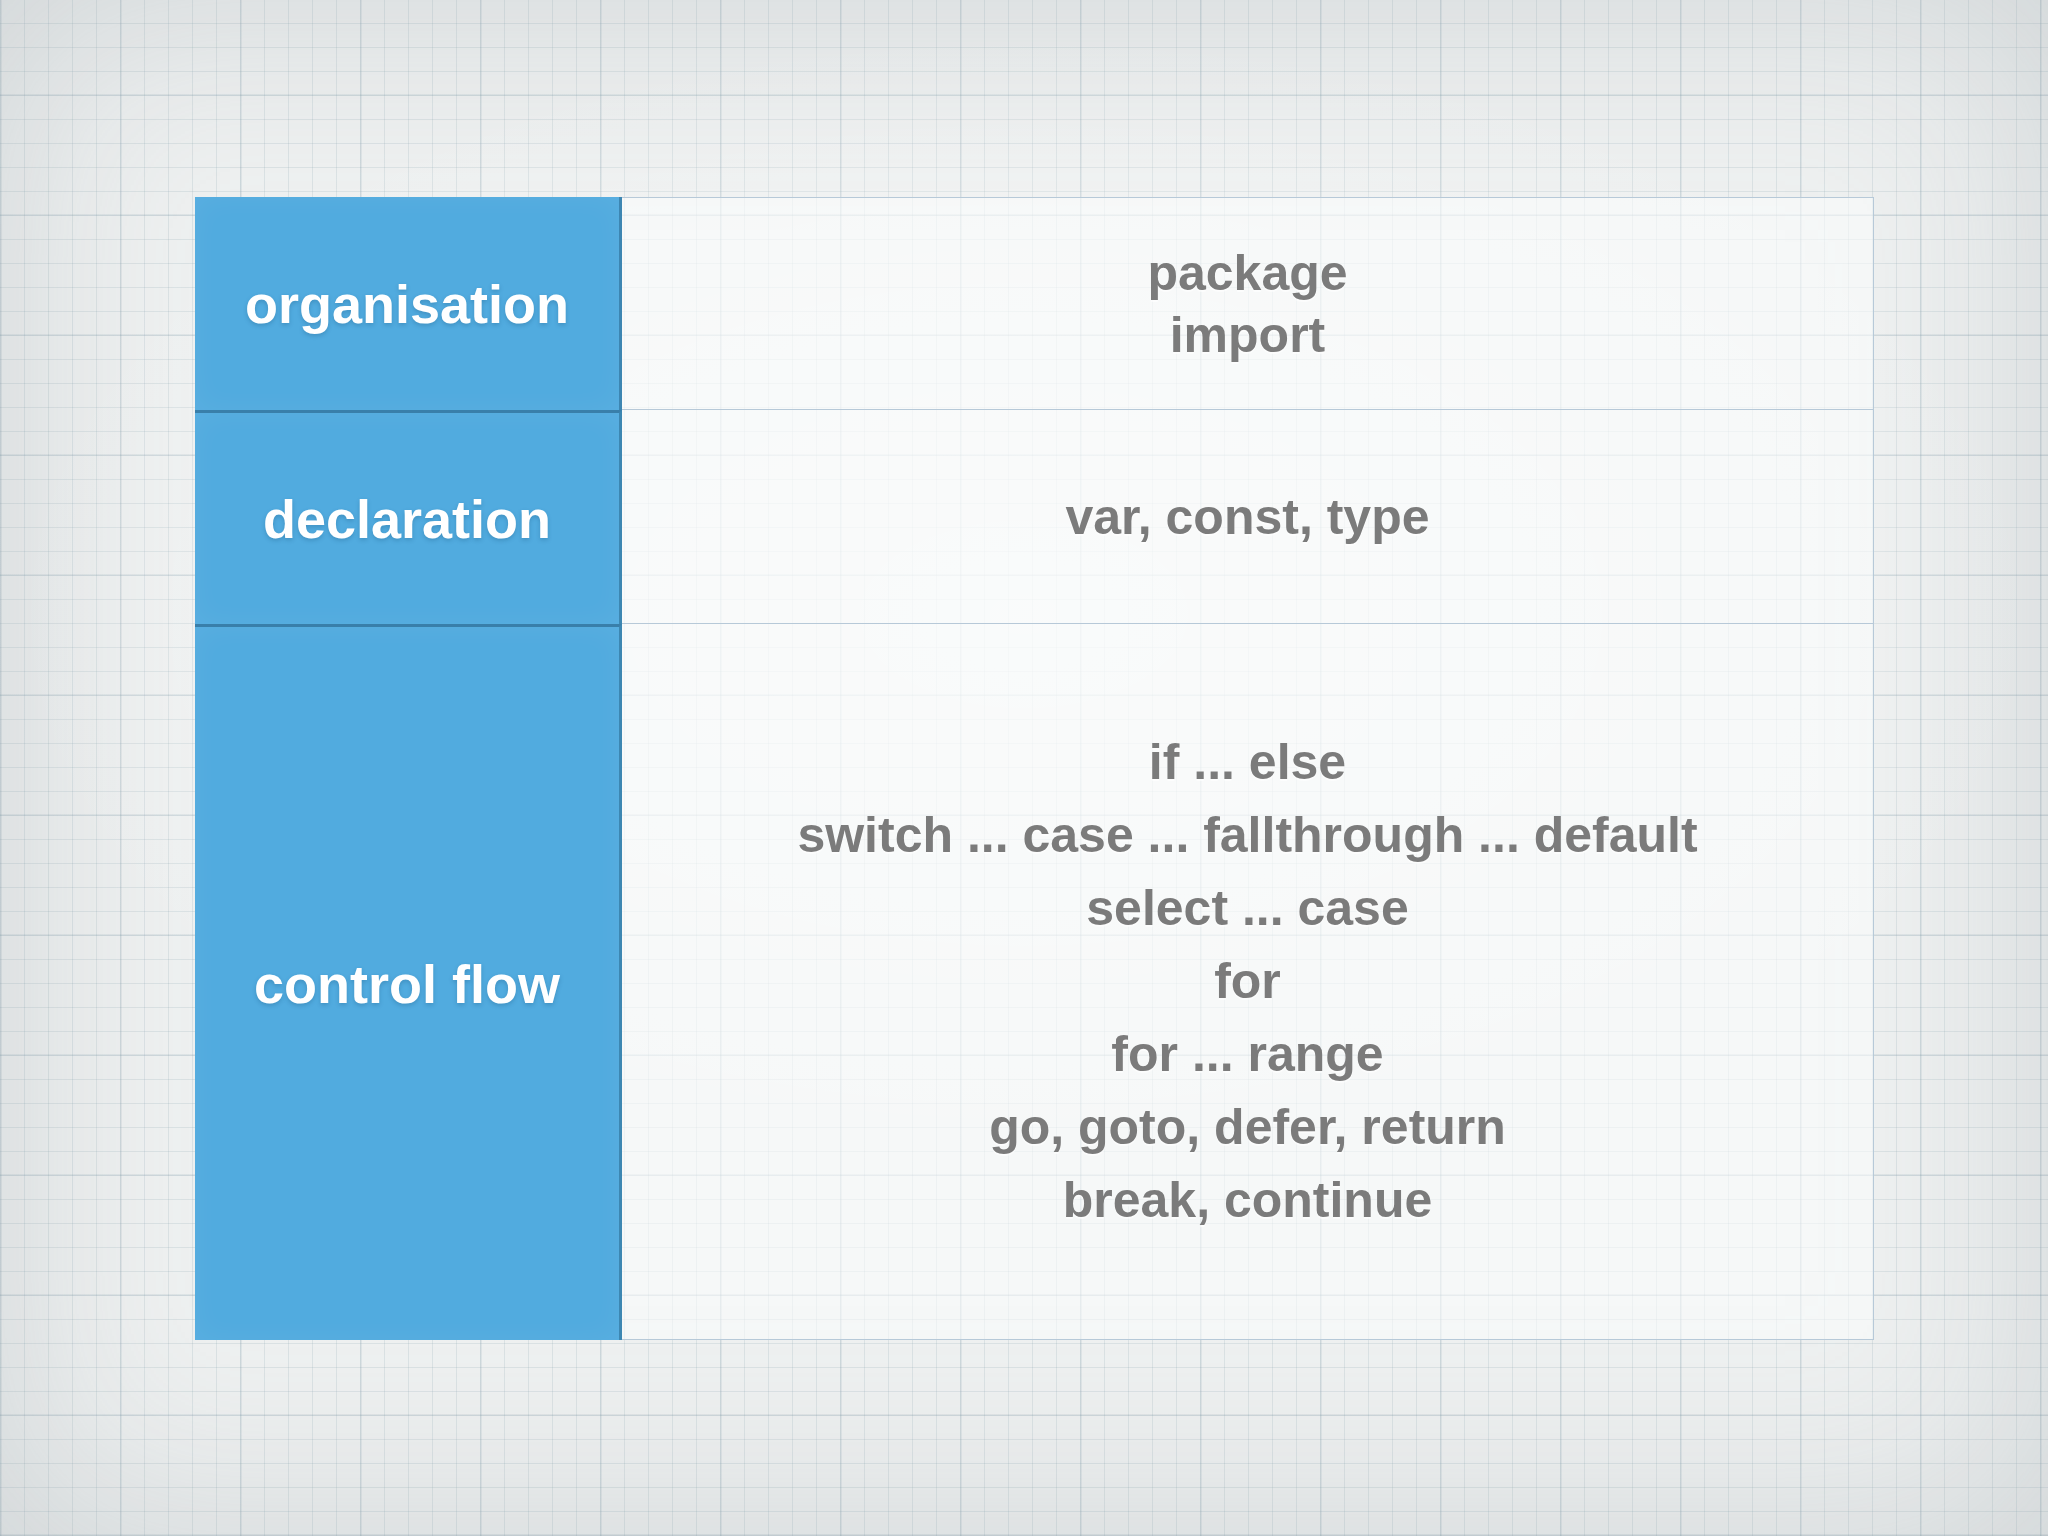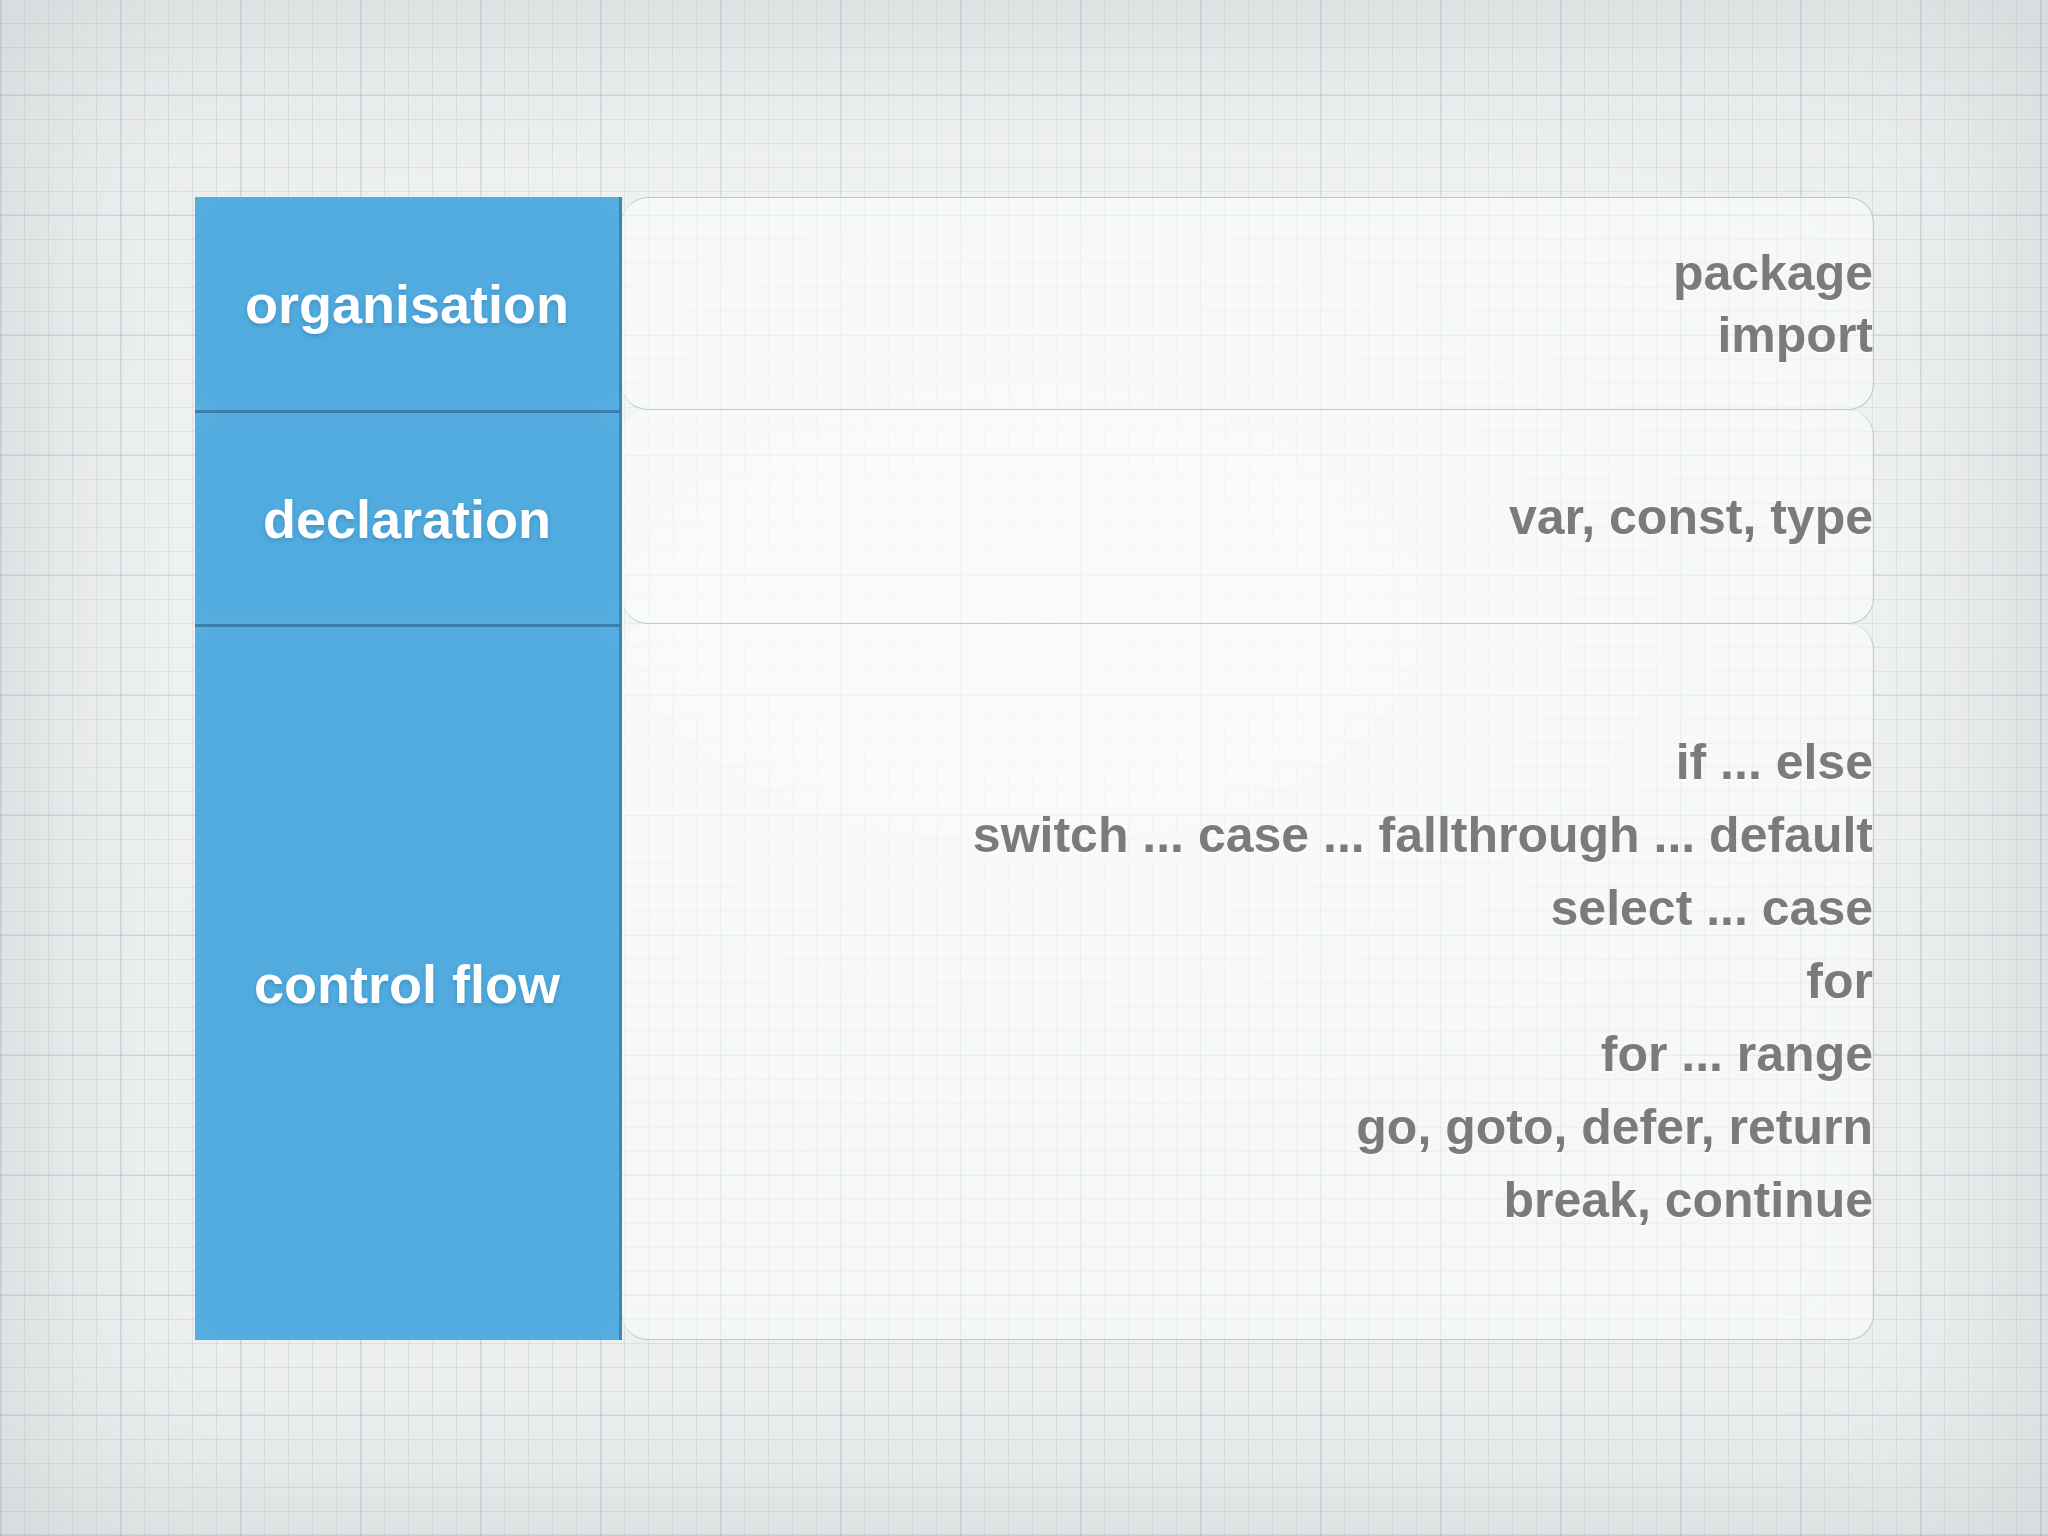--- a/index.html
+++ b/index.html
@@ -49,26 +49,25 @@
     position:relative;z-index:2;
   }
   .cat-2,.cat-3{border-top:3px solid rgba(38,92,128,0.55);}
 
   .vals{
     background:rgba(252,253,254,0.55);
     border-right:1px solid #b7c9d8;
     border-bottom:1px solid #b7c9d8;
     color:#7b7b7b;
     display:flex;flex-direction:column;
-    align-items:flex-end;justify-content:center;
+    align-items:center;justify-content:center;
     text-align:center;
     font-weight:bold;
     font-size:50px;
     text-shadow:0 2px 1px rgba(255,255,255,0.65);
-    border-radius:26px;
   }
   .vals-1{border-top:1px solid #b7c9d8;}
   .vals-1 .kw,.vals-2 .kw{line-height:62px;}
   .vals-3 .kw{line-height:73px;}
 </style>
 </head>
 <body>
 
 <div class="bg"></div>
 <div class="bg-vignette"></div>

